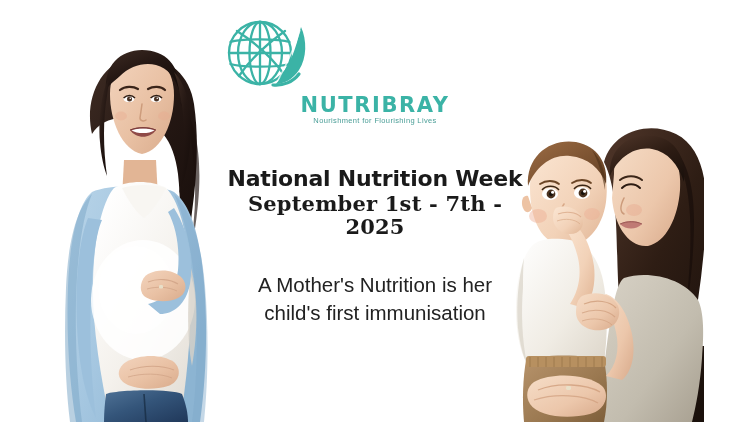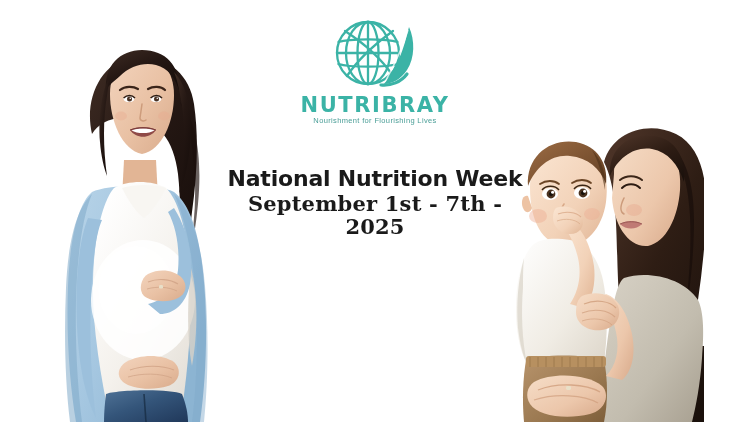--- a/index.html
+++ b/index.html
@@ -44,21 +44,20 @@
     left: 215px;
     top: 14px;
     width: 320px;
     text-align: center;
   }
 
   
   .logo-block {
     display: flex;
     flex-direction: column;
-    align-items: center;
     margin-bottom: 0;
   }
   .logo-mark {
     width: 104px;
     height: 78px;
     display: block;
   }
   .logo-word {
     font-family: "DejaVu Sans", sans-serif;
     font-weight: bold;
@@ -394,15 +393,19 @@
       </svg>
       <div class="logo-word">NUTRIBRAY</div>
       <div class="logo-tag">Nourishment for Flourishing Lives</div>
     </div>
 
     <div class="headline-block">
       <div class="headline">National Nutrition Week</div>
       <div class="dateline">September 1st - 7th - 2025</div>
     </div>
 
+    <div class="tagline-block">
+      <div class="tagline-line">A Mother's Nutrition is her</div>
+      <div class="tagline-line">child's first immunisation</div>
+    </div>
 
   </div>
 </div>
 
 </body></html>

